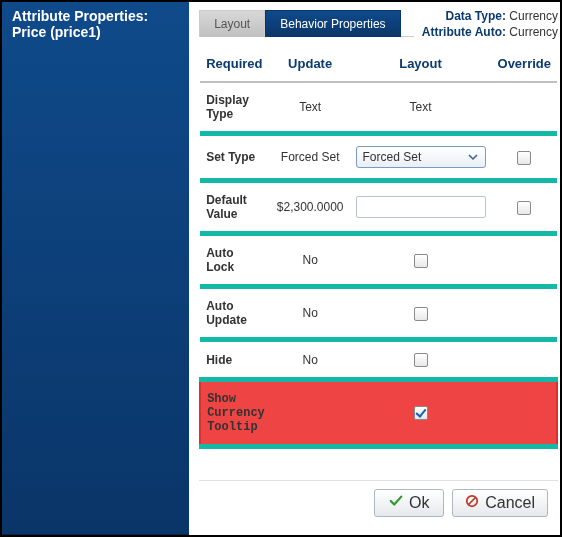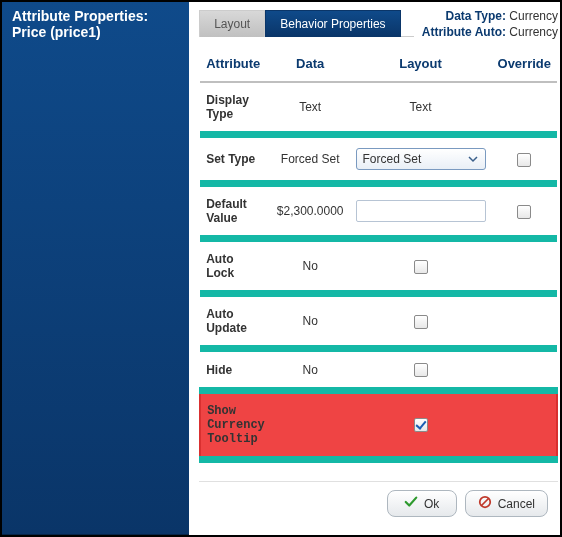--- a/index.html
+++ b/index.html
@@ -85,21 +85,21 @@
     color: #0b3a6f;
     font-weight: bold;
     font-size: 13px;
     padding: 10px 6px;
     border-bottom: 2px solid #bfbfbf;
   }
   table.grid th.center { text-align: center; }
   table.grid th.right { text-align: right; }
   table.grid td {
     padding: 10px 6px;
-    border-bottom: 7px solid #14b8a6;
+    border-bottom: 5px solid #14b8a6;
     vertical-align: middle;
     color: #333;
   }
   table.grid td.label { font-weight: bold; width: 170px; }
   table.grid td.admin { text-align: center; width: 120px; }
   table.grid td.layout { text-align: center; width: 140px; }
   table.grid td.override { text-align: center; width: 80px; }
   .select {
     width: 130px;
     height: 22px;
@@ -166,25 +166,25 @@
     gap: 8px;
     padding: 8px 10px;
     border-top: 1px solid #e0e0e0;
   }
   .btn {
     display: inline-flex;
     align-items: center;
     gap: 6px;
     padding: 4px 12px;
     border: 1px solid #aeb7bf;
-    border-radius: 8px;
+    border-radius: 3px;
     background: linear-gradient(#ffffff, #e6e9ec);
     color: #333;
     cursor: pointer;
-    font-size: 12px;
+    font-size: 16px;
     min-width: 70px;
     justify-content: center;
   }
   .btn svg { width: 14px; height: 14px; }
 </style>
 </head>
 <body>
 
 <div class="frame">
   <div class="header">Attribute Properties: Price (price1)</div>
@@ -205,22 +205,22 @@
           <span class="label">Attribute Auto:</span>
           <span class="value">Currency</span>
         </div>
       </div>
     </div>
 
     <div class="content">
       <table class="grid">
         <thead>
           <tr>
-            <th>Attribute</th>
-            <th class="center">Data</th>
+            <th>Required</th>
+            <th class="center">Update</th>
             <th class="center">Layout</th>
             <th class="right">Override</th>
           </tr>
         </thead>
         <tbody>
           <tr>
             <td class="label">Display Type</td>
             <td class="admin">Text</td>
             <td class="layout">Text</td>
             <td class="override"></td>

